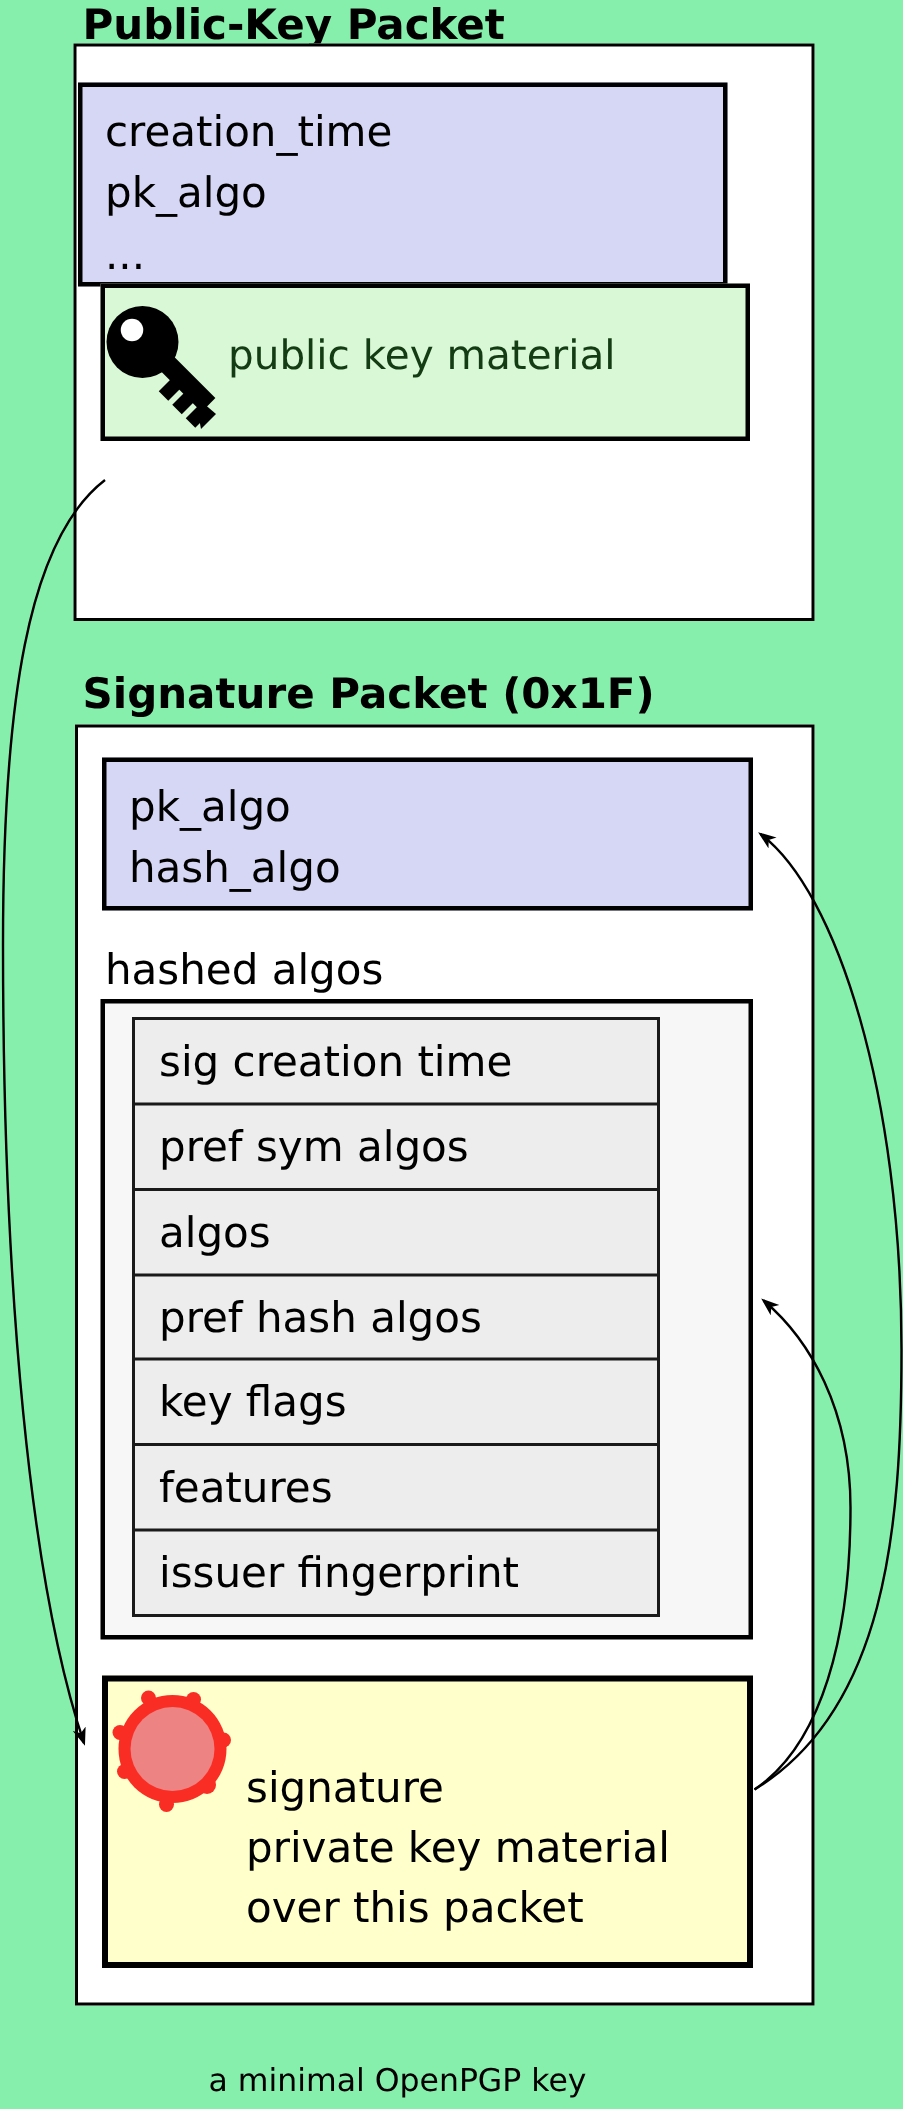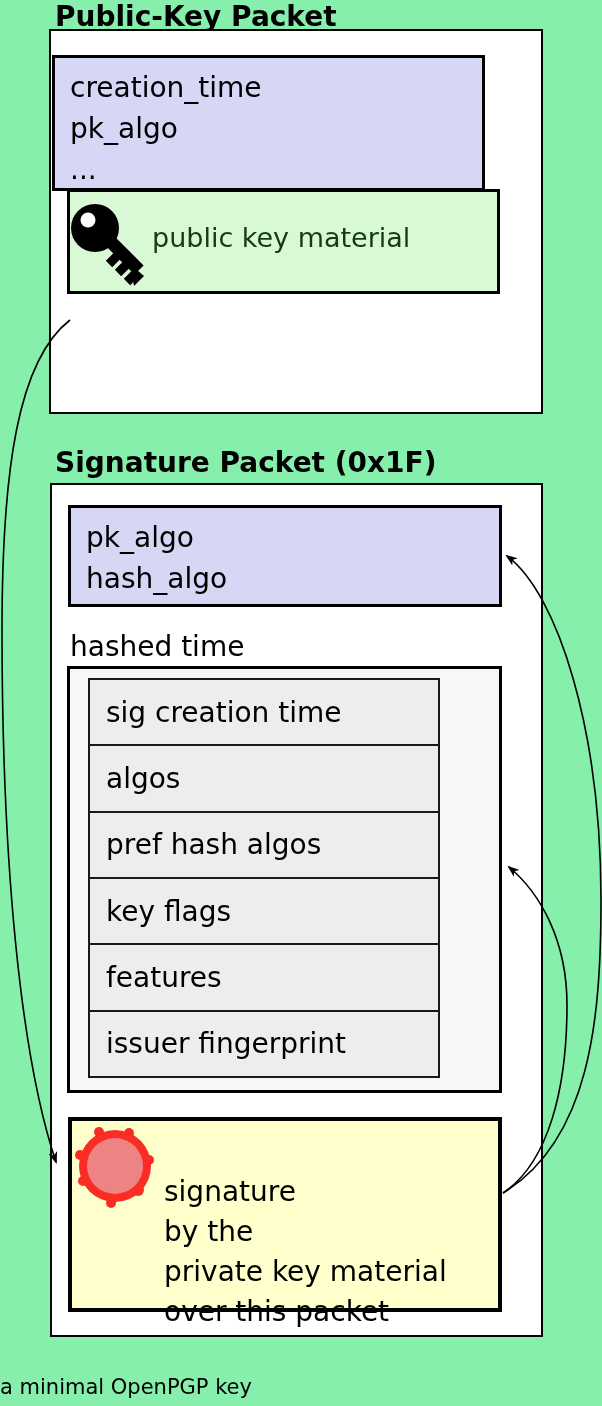--- a/index.html
+++ b/index.html
@@ -19,21 +19,21 @@
 
   .hashed-label{position:absolute;font-size:28px;color:#000;white-space:nowrap;}
   .hashed-box{position:absolute;border:3px solid #000;background:#f7f7f7;box-sizing:border-box;}
   .rows{position:absolute;border:2px solid #1a1a1a;box-sizing:border-box;display:flex;flex-direction:column;background:#ededed;}
   .row{flex:1;border-bottom:2px solid #1a1a1a;display:flex;align-items:center;padding-left:16px;font-size:28px;color:#000;box-sizing:border-box;white-space:nowrap;}
   .row:last-child{border-bottom:none;}
 
   .sig-box{position:absolute;border:4px solid #000;background:#ffffcc;box-sizing:border-box;}
   .sig-text{position:absolute;font-size:28px;line-height:40px;color:#000;white-space:nowrap;}
 
-  .caption{position:absolute;font-size:21px;color:#000;text-align:left;white-space:nowrap;}
+  .caption{position:absolute;font-size:21px;color:#000;text-align:center;white-space:nowrap;}
 
   svg.overlay{position:absolute;left:0;top:0;pointer-events:none;}
   .icon-svg{position:absolute;}
 </style>
 </head>
 <body>
 
 <div id="canvas">
 
   <div class="pkt-title" style="left:55px;top:0px;">Public-Key Packet</div>
@@ -61,38 +61,38 @@
 
   <div class="pkt-title" style="left:55px;top:446px;text-align:right;">Signature Packet (0x1F)</div>
 
   <div class="outer-box" style="left:50px;top:483px;width:493px;height:854px;"></div>
 
   <div class="hdr-box hdr-pad" style="left:68px;top:505px;width:434px;height:102px;">
     <div class="line">pk_algo</div>
     <div class="line">hash_algo</div>
   </div>
 
-  <div class="hashed-label" style="left:70px;top:630px;">hashed time</div>
+  <div class="hashed-label" style="left:70px;top:630px;">hashed algos</div>
 
   <div class="hashed-box" style="left:67px;top:666px;width:435px;height:427px;"></div>
 
   <div class="rows" style="left:88px;top:678px;width:352px;height:400px;">
     <div class="row">sig creation time</div>
+    <div class="row">pref sym algos</div>
     <div class="row">algos</div>
     <div class="row">pref hash algos</div>
     <div class="row">key flags</div>
     <div class="row">features</div>
     <div class="row">issuer fingerprint</div>
   </div>
 
   <div class="sig-box" style="left:68px;top:1117px;width:434px;height:195px;"></div>
 
   <div class="sig-text" style="left:164px;top:1172px;">
     <div>signature</div>
-    <div>by the</div>
     <div>private key material</div>
     <div>over this packet</div>
   </div>
 
   <svg class="icon-svg" style="left:71px;top:1123px;" width="88" height="88" viewBox="0 0 88 88">
     <circle cx="44" cy="43" r="36" fill="#fa2d24"></circle>
     <circle cx="78" cy="37" r="5" fill="#fa2d24"></circle>
     <circle cx="67" cy="67" r="6" fill="#fa2d24"></circle>
     <circle cx="40" cy="80" r="5" fill="#fa2d24"></circle>
     <circle cx="12" cy="58" r="5" fill="#fa2d24"></circle>

